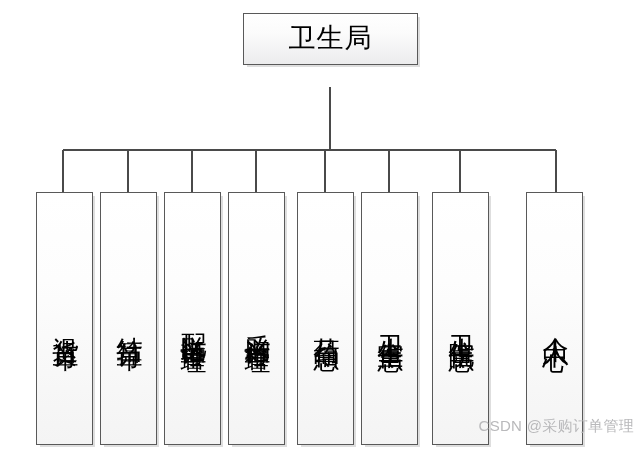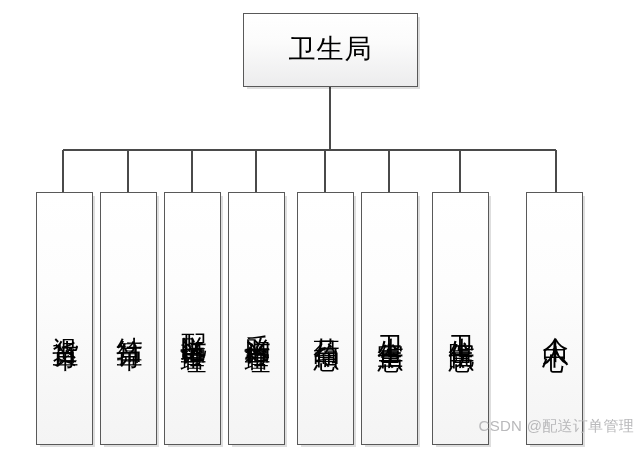--- a/index.html
+++ b/index.html
@@ -43,21 +43,21 @@
     display: flex;
     align-items: center;
     justify-content: center;
   }
 
   
   .node.root {
     left: 243px;
     top: 13px;
     width: 175px;
-    height: 74px;
+    height: 52px;
     background: linear-gradient(to bottom, #ffffff 0%, #fbfbfb 40%, #ececed 100%);
   }
   .node.root .label {
     font-size: 27px;
     line-height: 1.1;
     color: #000000;
     letter-spacing: 1px;
     white-space: nowrap;
   }
 
@@ -148,15 +148,15 @@
   <div class="node leaf leaf-5">
     <span class="label">卫生室信息</span>
   </div>
   <div class="node leaf leaf-6">
     <span class="label">卫生院信息</span>
   </div>
   <div class="node leaf leaf-7">
     <span class="label">个人中心</span>
   </div>
 
-  <div class="watermark">CSDN @配送订单管理</div>
+  <div class="watermark">CSDN @采购订单管理</div>
 
 </div>
 
 </body></html>

